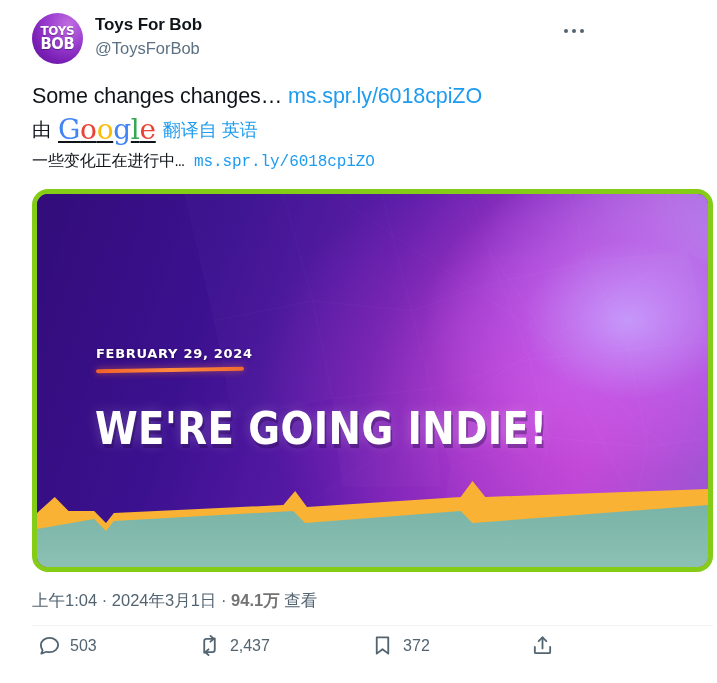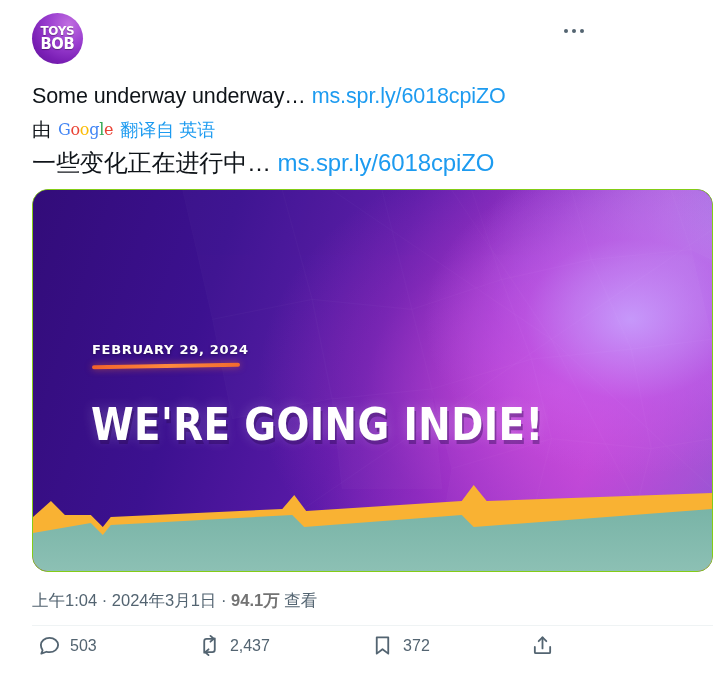--- a/index.html
+++ b/index.html
@@ -122,51 +122,53 @@
     font-size: 19px;
     line-height: 28px;
     color: #0f1419;
     display: flex;
     align-items: center;
     gap: 7px;
     letter-spacing: 0;
   }
   .g-logo {
     font-family: "DejaVu Serif", serif;
-    font-size: 16px;
+    font-size: 28px;
     letter-spacing: -0.3px;
     font-weight: 400;
+    text-decoration: underline;
   }
   .g-logo .b { color: #4285f4; }
   .g-logo .r { color: #ea4335; }
   .g-logo .y { color: #fbbc05; }
   .g-logo .g { color: #34a853; }
   .translated-from {
     color: #1d9bf0;
     font-size: 18px;
     cursor: pointer;
   }
 
   .translated-text {
     margin-top: 4px;
-    font-size: 24px;
+    font-size: 16px;
     line-height: 29px;
     color: #0f1419;
     letter-spacing: -0.1px;
+    font-family: Liberation Mono, monospace;
   }
 
   
   .media {
     position: relative;
     margin-top: 12px;
     width: 681px;
     height: 383px;
     border-radius: 16px;
     overflow: hidden;
-    border: 1px solid #84cc16;
+    border: 5px solid #84cc16;
     cursor: pointer;
     background: #3a0f86;
   }
   .media-bg {
     position: absolute; inset: 0;
     background:
       radial-gradient(ellipse 46% 62% at 88% 34%, rgba(198,160,255,.85) 0%, rgba(190,90,235,.55) 34%, rgba(150,40,200,0) 66%),
       radial-gradient(ellipse 60% 85% at 78% 52%, rgba(222,80,224,.72) 0%, rgba(180,50,200,.30) 48%, rgba(120,20,170,0) 75%),
       radial-gradient(ellipse 38% 50% at 96% 18%, rgba(185,200,255,.75) 0%, rgba(160,150,245,.25) 55%, rgba(120,90,220,0) 80%),
       linear-gradient(108deg, #320c79 0%, #3c1190 26%, #5a1aa8 48%, #8e2ec4 66%, #b446d6 80%, #8a63d8 100%);
@@ -273,30 +275,34 @@
 
 <div class="tweet">
 
   <div class="header">
     <div class="avatar">
       <div class="av-inner">
         <div class="av-l1">TOYS</div>
         <div class="av-l2">BOB</div>
       </div>
     </div>
+    <div class="names">
+      <div class="display-name">Toys For Bob</div>
+      <div class="handle">@ToysForBob</div>
+    </div>
   </div>
 
   <button class="more-btn">
     <span></span>
     <span></span>
     <span></span>
   </button>
 
   <div class="body-text">
-    <span>Some underway underway… </span><a class="link">ms.spr.ly/6018cpiZO</a>
+    <span>Some changes changes… </span><a class="link">ms.spr.ly/6018cpiZO</a>
   </div>
 
   <div class="translate-line">
     <span>由</span>
     <span class="g-logo"><span class="b">G</span><span class="r">o</span><span class="y">o</span><span class="b">g</span><span class="g">l</span><span class="r">e</span></span>
     <span class="translated-from">翻译自 英语</span>
   </div>
 
   <div class="translated-text">
     <span>一些变化正在进行中… </span><a class="link">ms.spr.ly/6018cpiZO</a>

